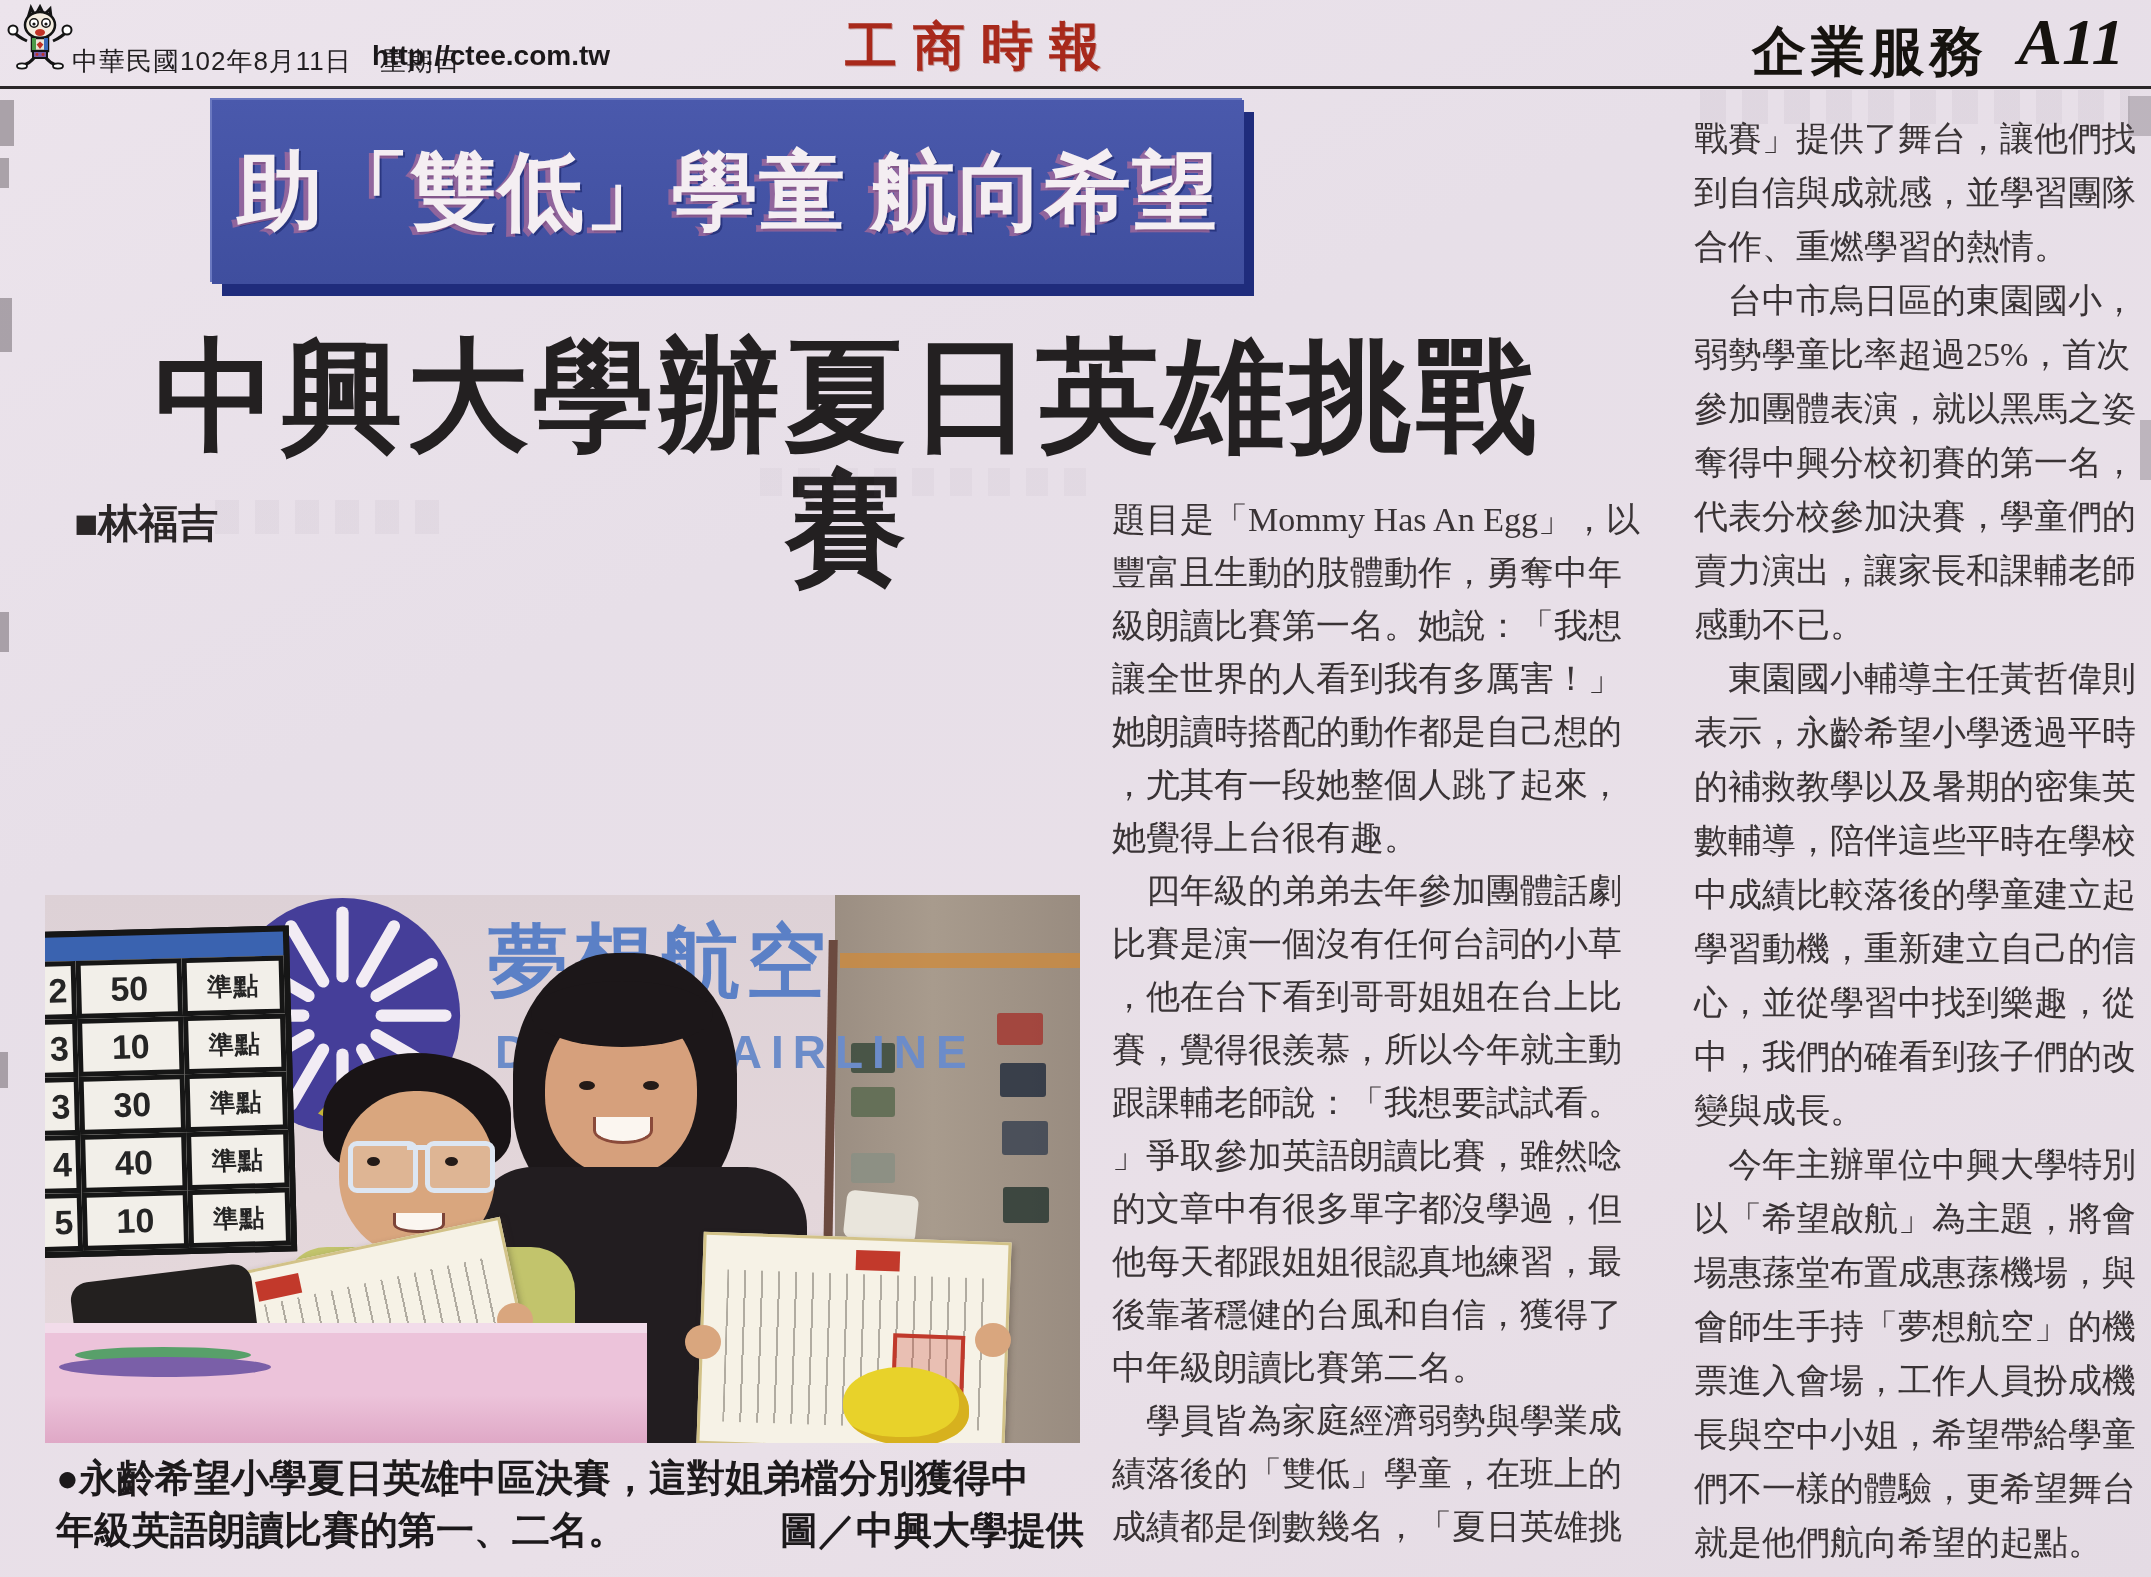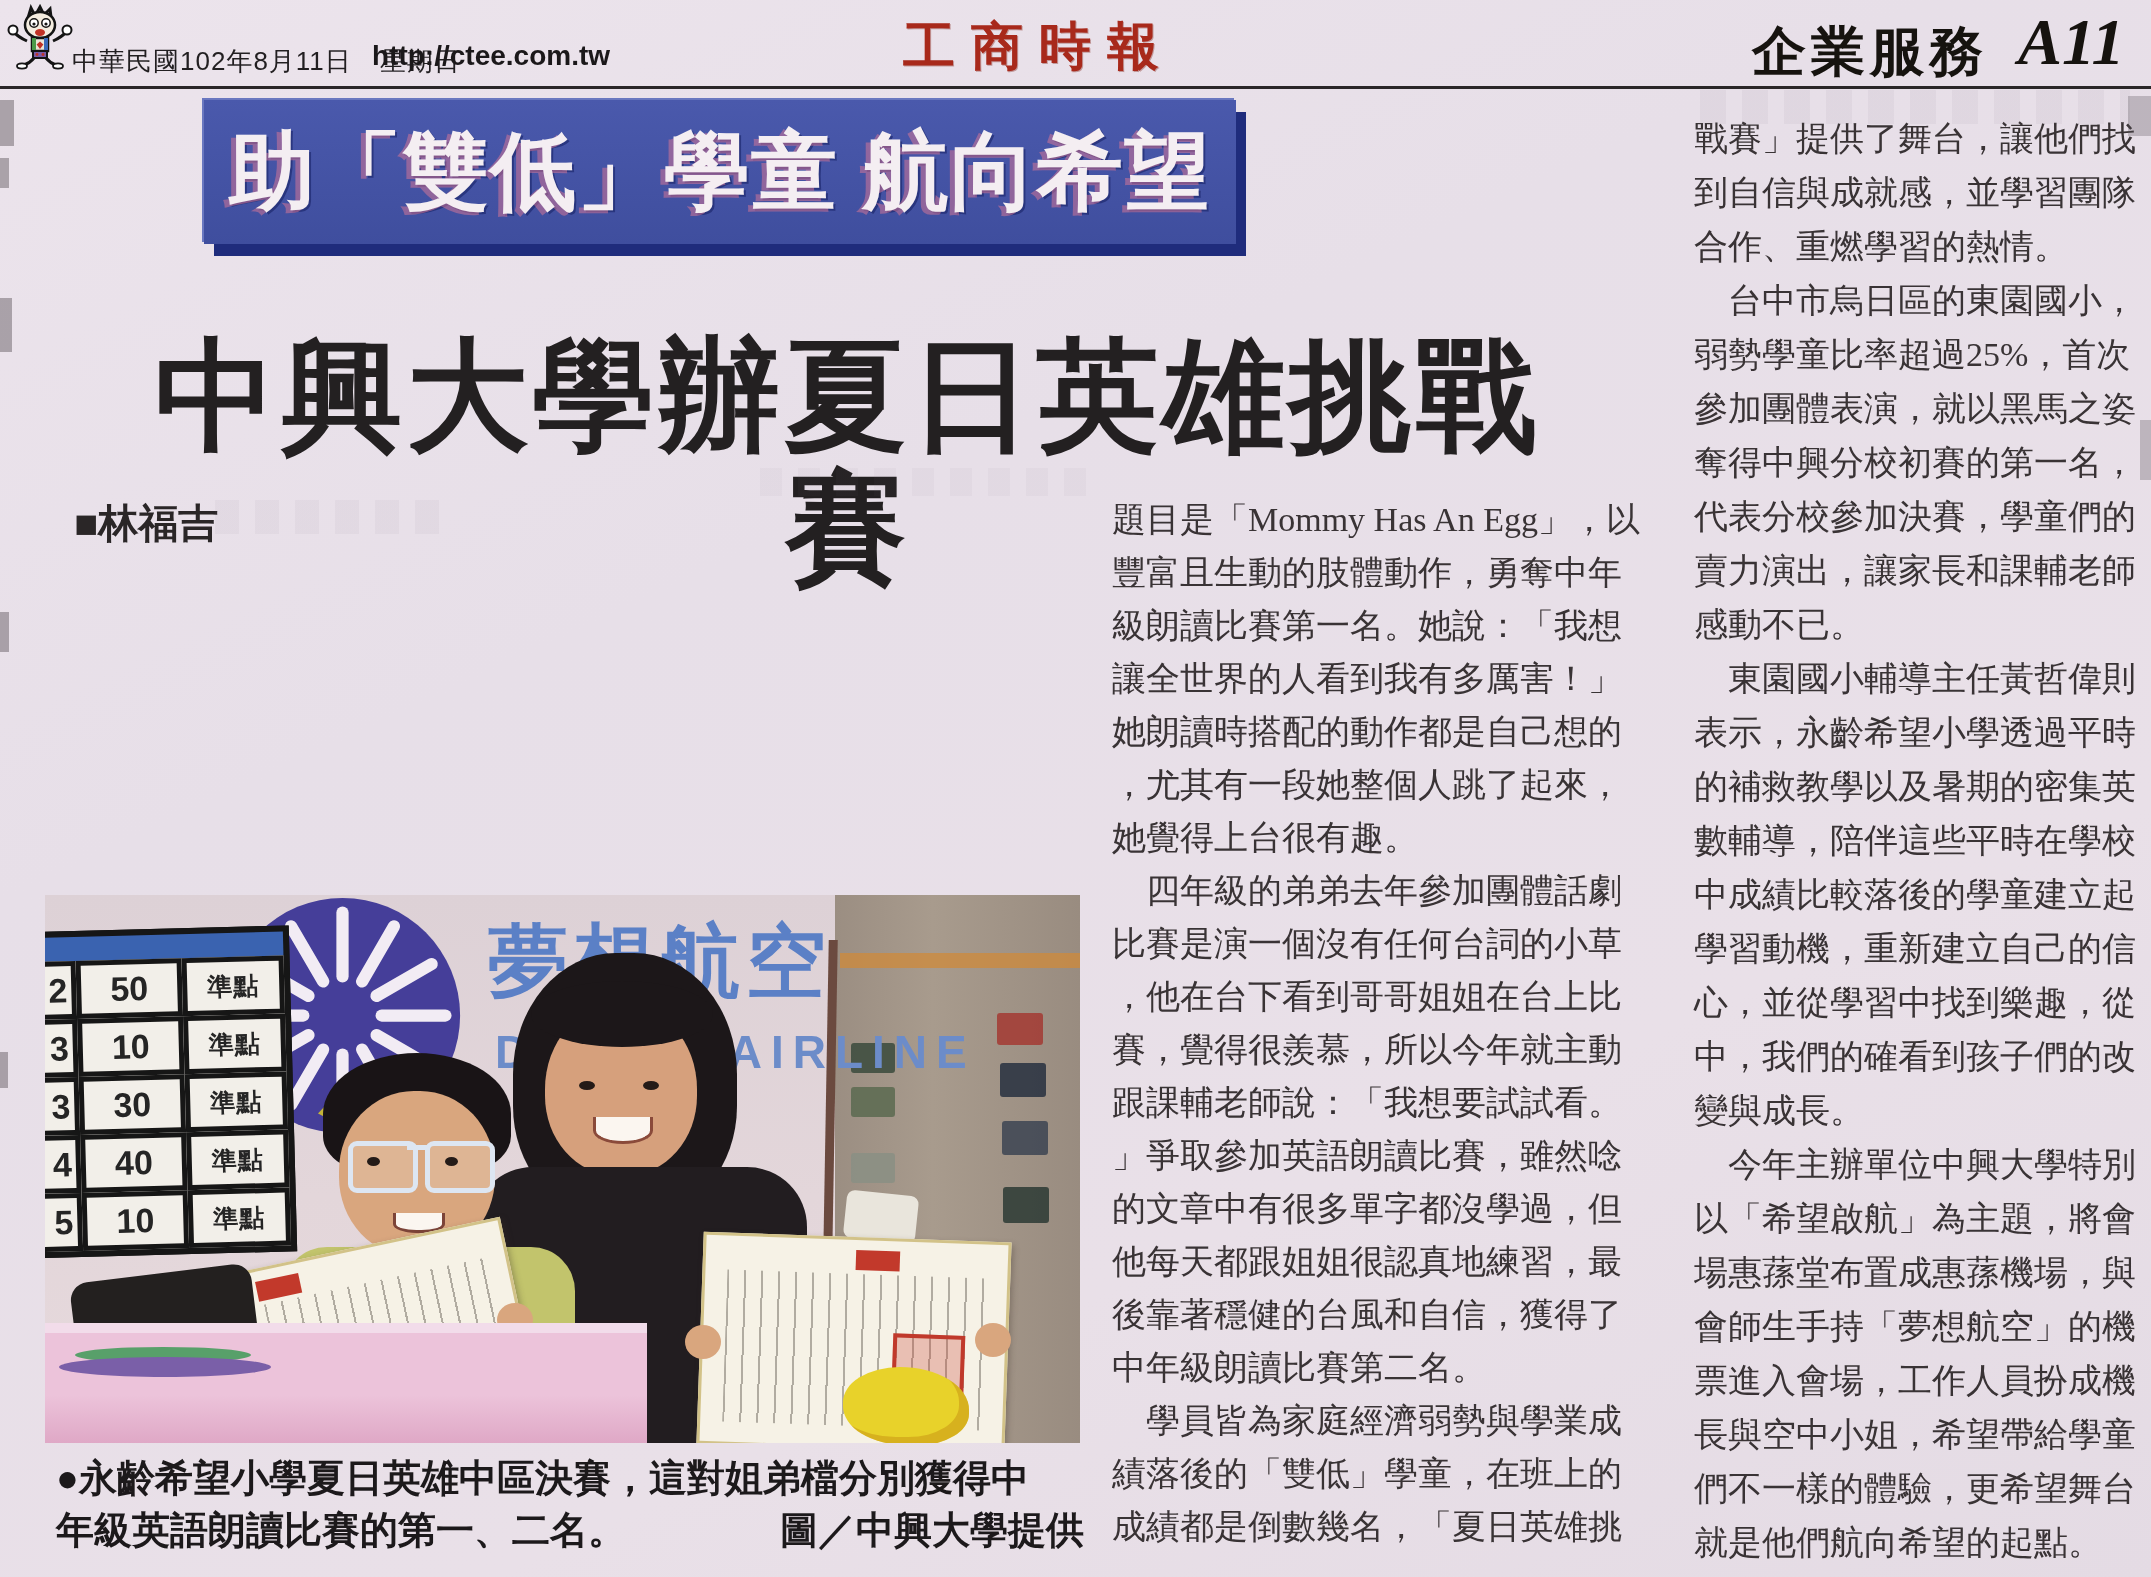--- a/index.html
+++ b/index.html
@@ -7,30 +7,30 @@
     background:linear-gradient(155deg,#ece4ec 0%,#e7dfe8 35%,#e9e0e8 70%,#e4dbe4 100%);
     font-family:"Liberation Serif","DejaVu Serif",serif;color:#393335;}
   .abs{position:absolute;}
   .prelines{white-space:pre-line;}
   
   .hdr-date{left:72px;top:44px;font-family:"Liberation Sans","DejaVu Sans",sans-serif;
     font-size:26px;color:#221f21;letter-spacing:1px;}
   .hdr-weekday{margin-left:28px;}
   .hdr-url{left:372px;top:40px;font-family:"Liberation Sans","DejaVu Sans",sans-serif;
     font-size:28px;font-weight:bold;color:#1b181a;}
-  .masthead{left:845px;top:12px;width:330px;text-align:right;font-size:52px;font-weight:bold;
+  .masthead{left:845px;top:12px;width:330px;text-align:left;font-size:52px;font-weight:bold;
     color:#a8291b;letter-spacing:16px;font-family:"Liberation Serif","DejaVu Serif",serif;
     text-shadow:1px 1px 0 rgba(120,20,10,.35);}
   .section-label{left:1752px;top:16px;font-size:54px;font-weight:900;color:#16130f;
     font-family:Liberation Serif, serif;letter-spacing:5px;}
   .page-no{left:2018px;top:4px;font-size:66px;font-weight:bold;font-style:italic;
     color:#16130f;font-family:"Liberation Serif","DejaVu Serif",serif;}
   .hdr-rule{left:0;top:86px;width:2151px;height:3px;background:#2a2628;}
   
-  .banner{left:204px;top:100px;width:1032px;height:144px;
+  .banner{left:212px;top:100px;width:1032px;height:184px;
     background:linear-gradient(180deg,#4a59ac,#3f4e9e);
     box-shadow:10px 12px 0 #1f2c7c, -2px -2px 0 #6a78c0;
     display:flex;align-items:center;justify-content:center;}
   .banner span{font-family:"Liberation Sans","DejaVu Sans",sans-serif;font-size:86px;
     font-weight:900;color:#f4eef2;letter-spacing:1px;
     text-shadow:-5px 3px 0 rgba(221,120,150,.5),2px 2px 0 rgba(28,38,108,.65);}
   .headline{left:115px;top:330px;width:1465px;text-align:center;
     font-family:"Liberation Sans","DejaVu Sans",sans-serif;font-size:122px;font-weight:700;
     color:#232021;letter-spacing:4px;line-height:132px;}
   

